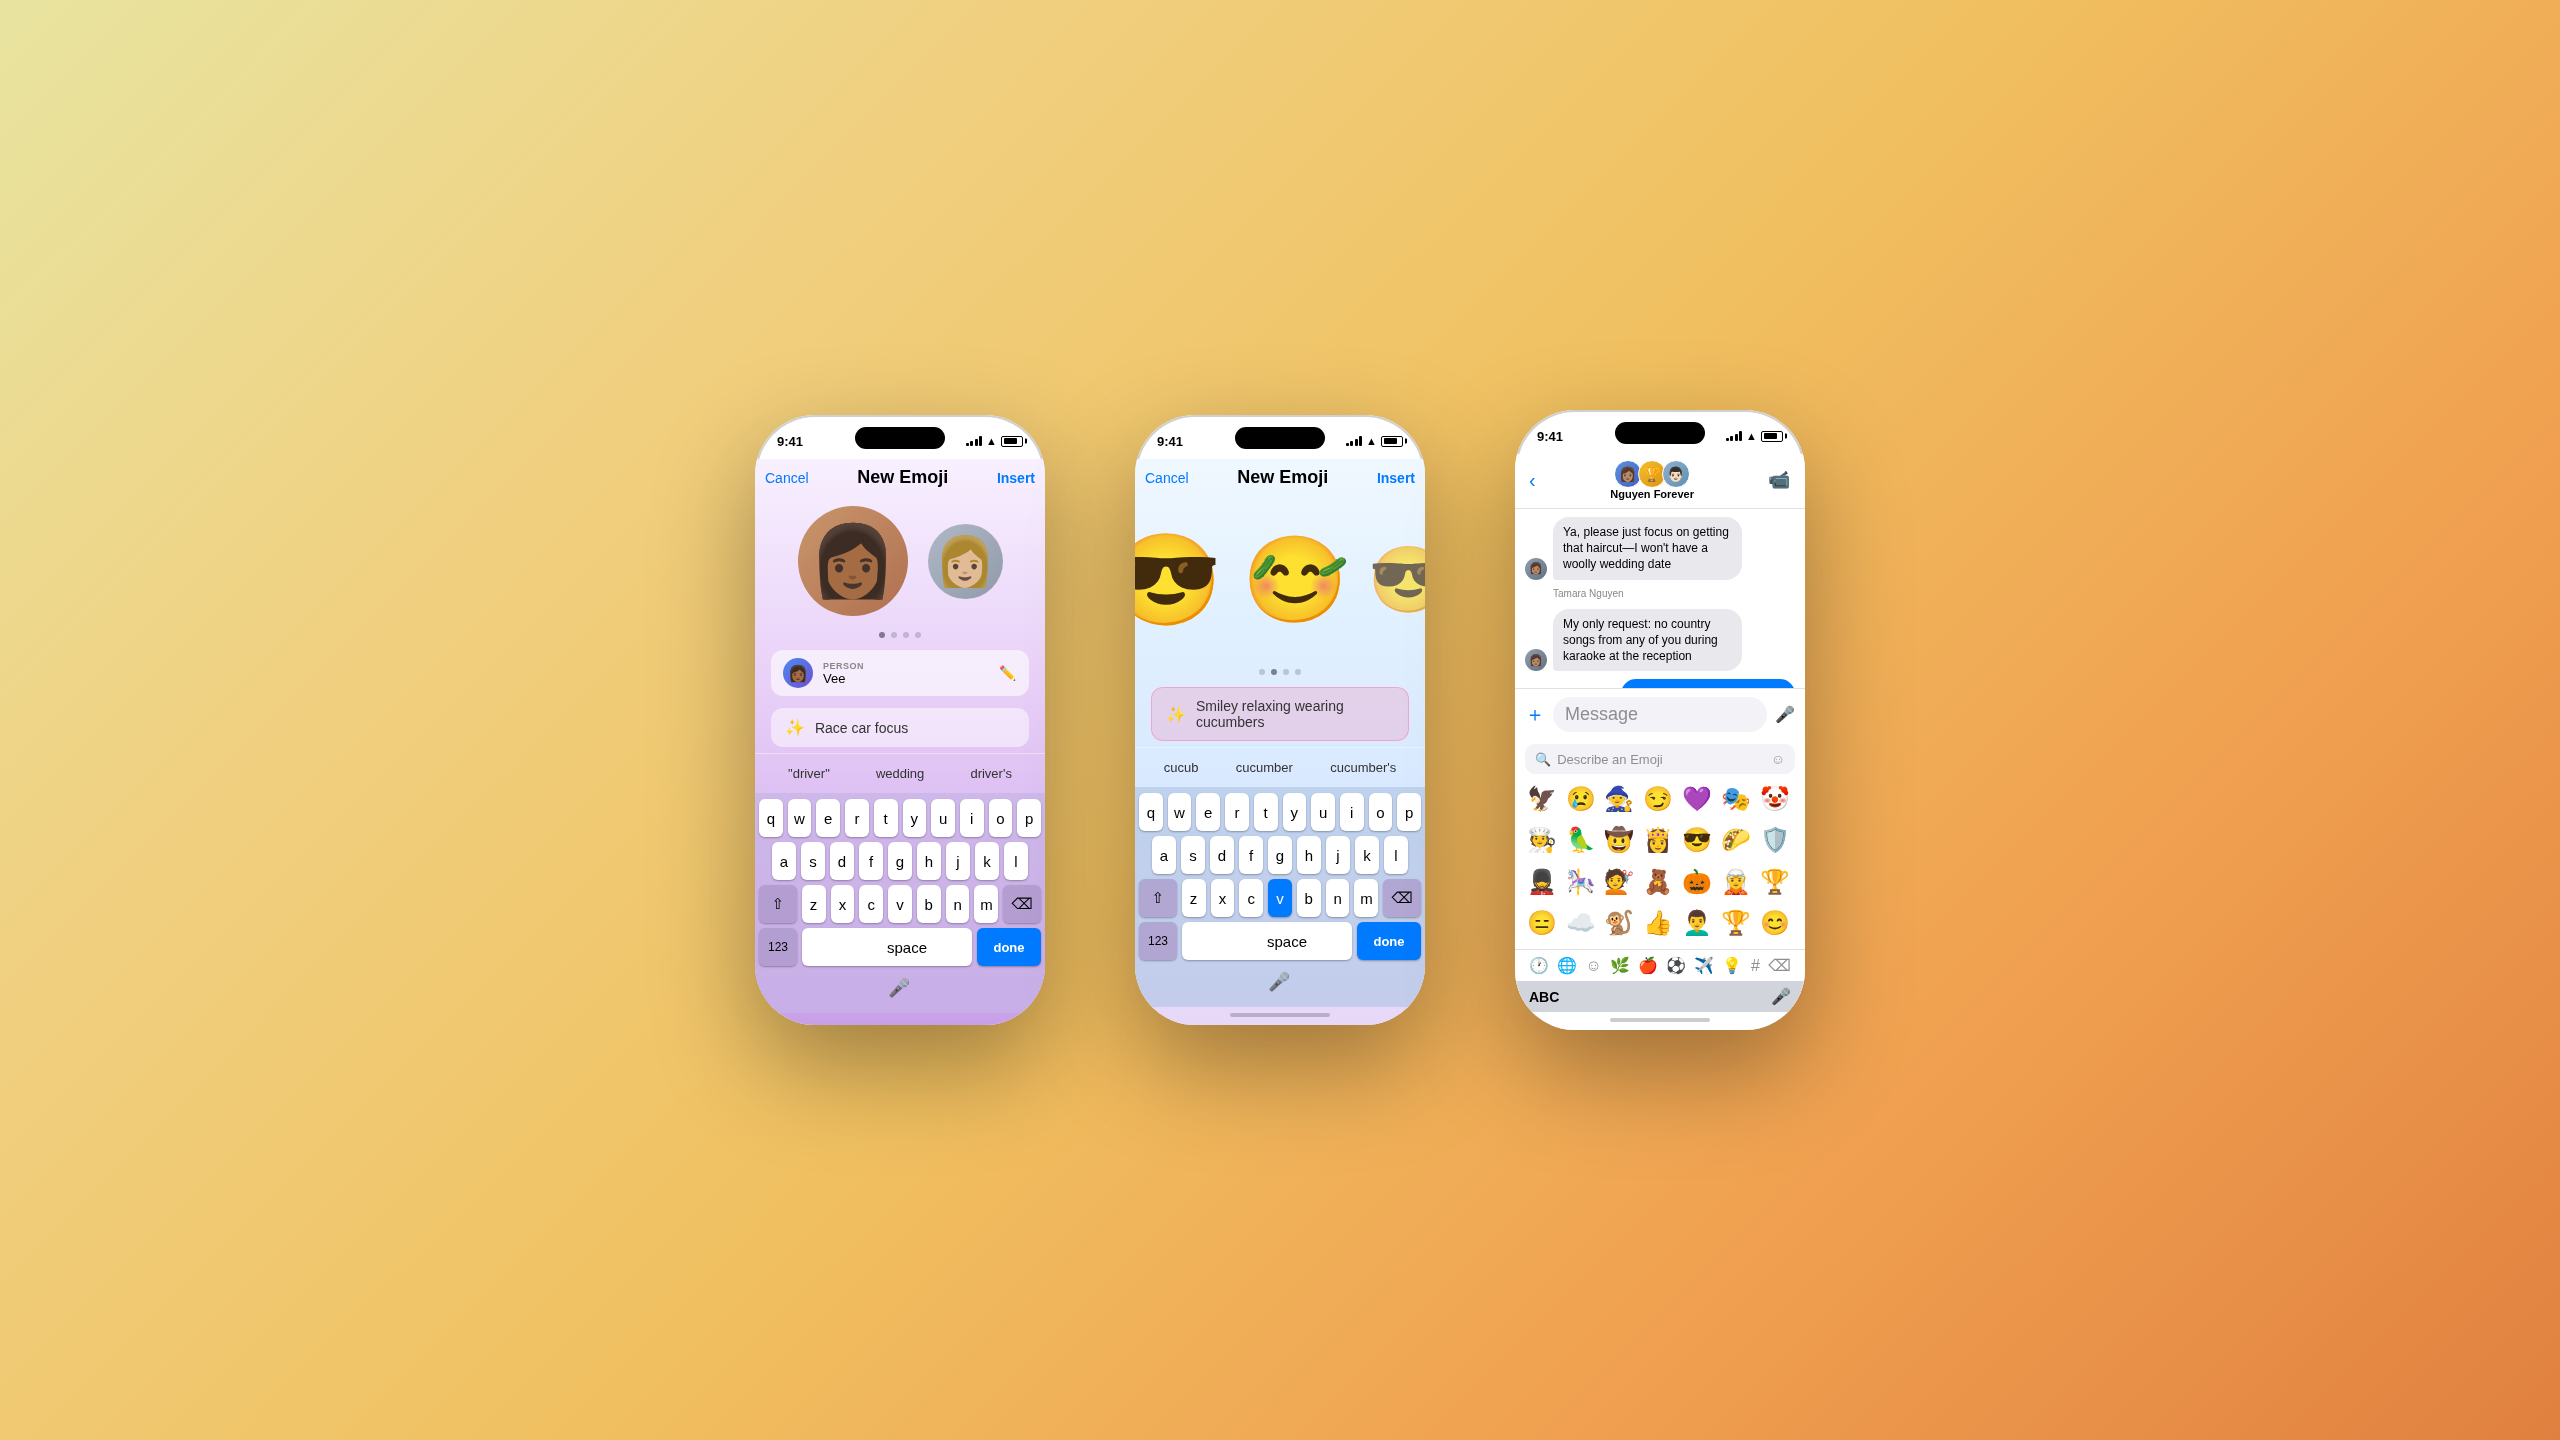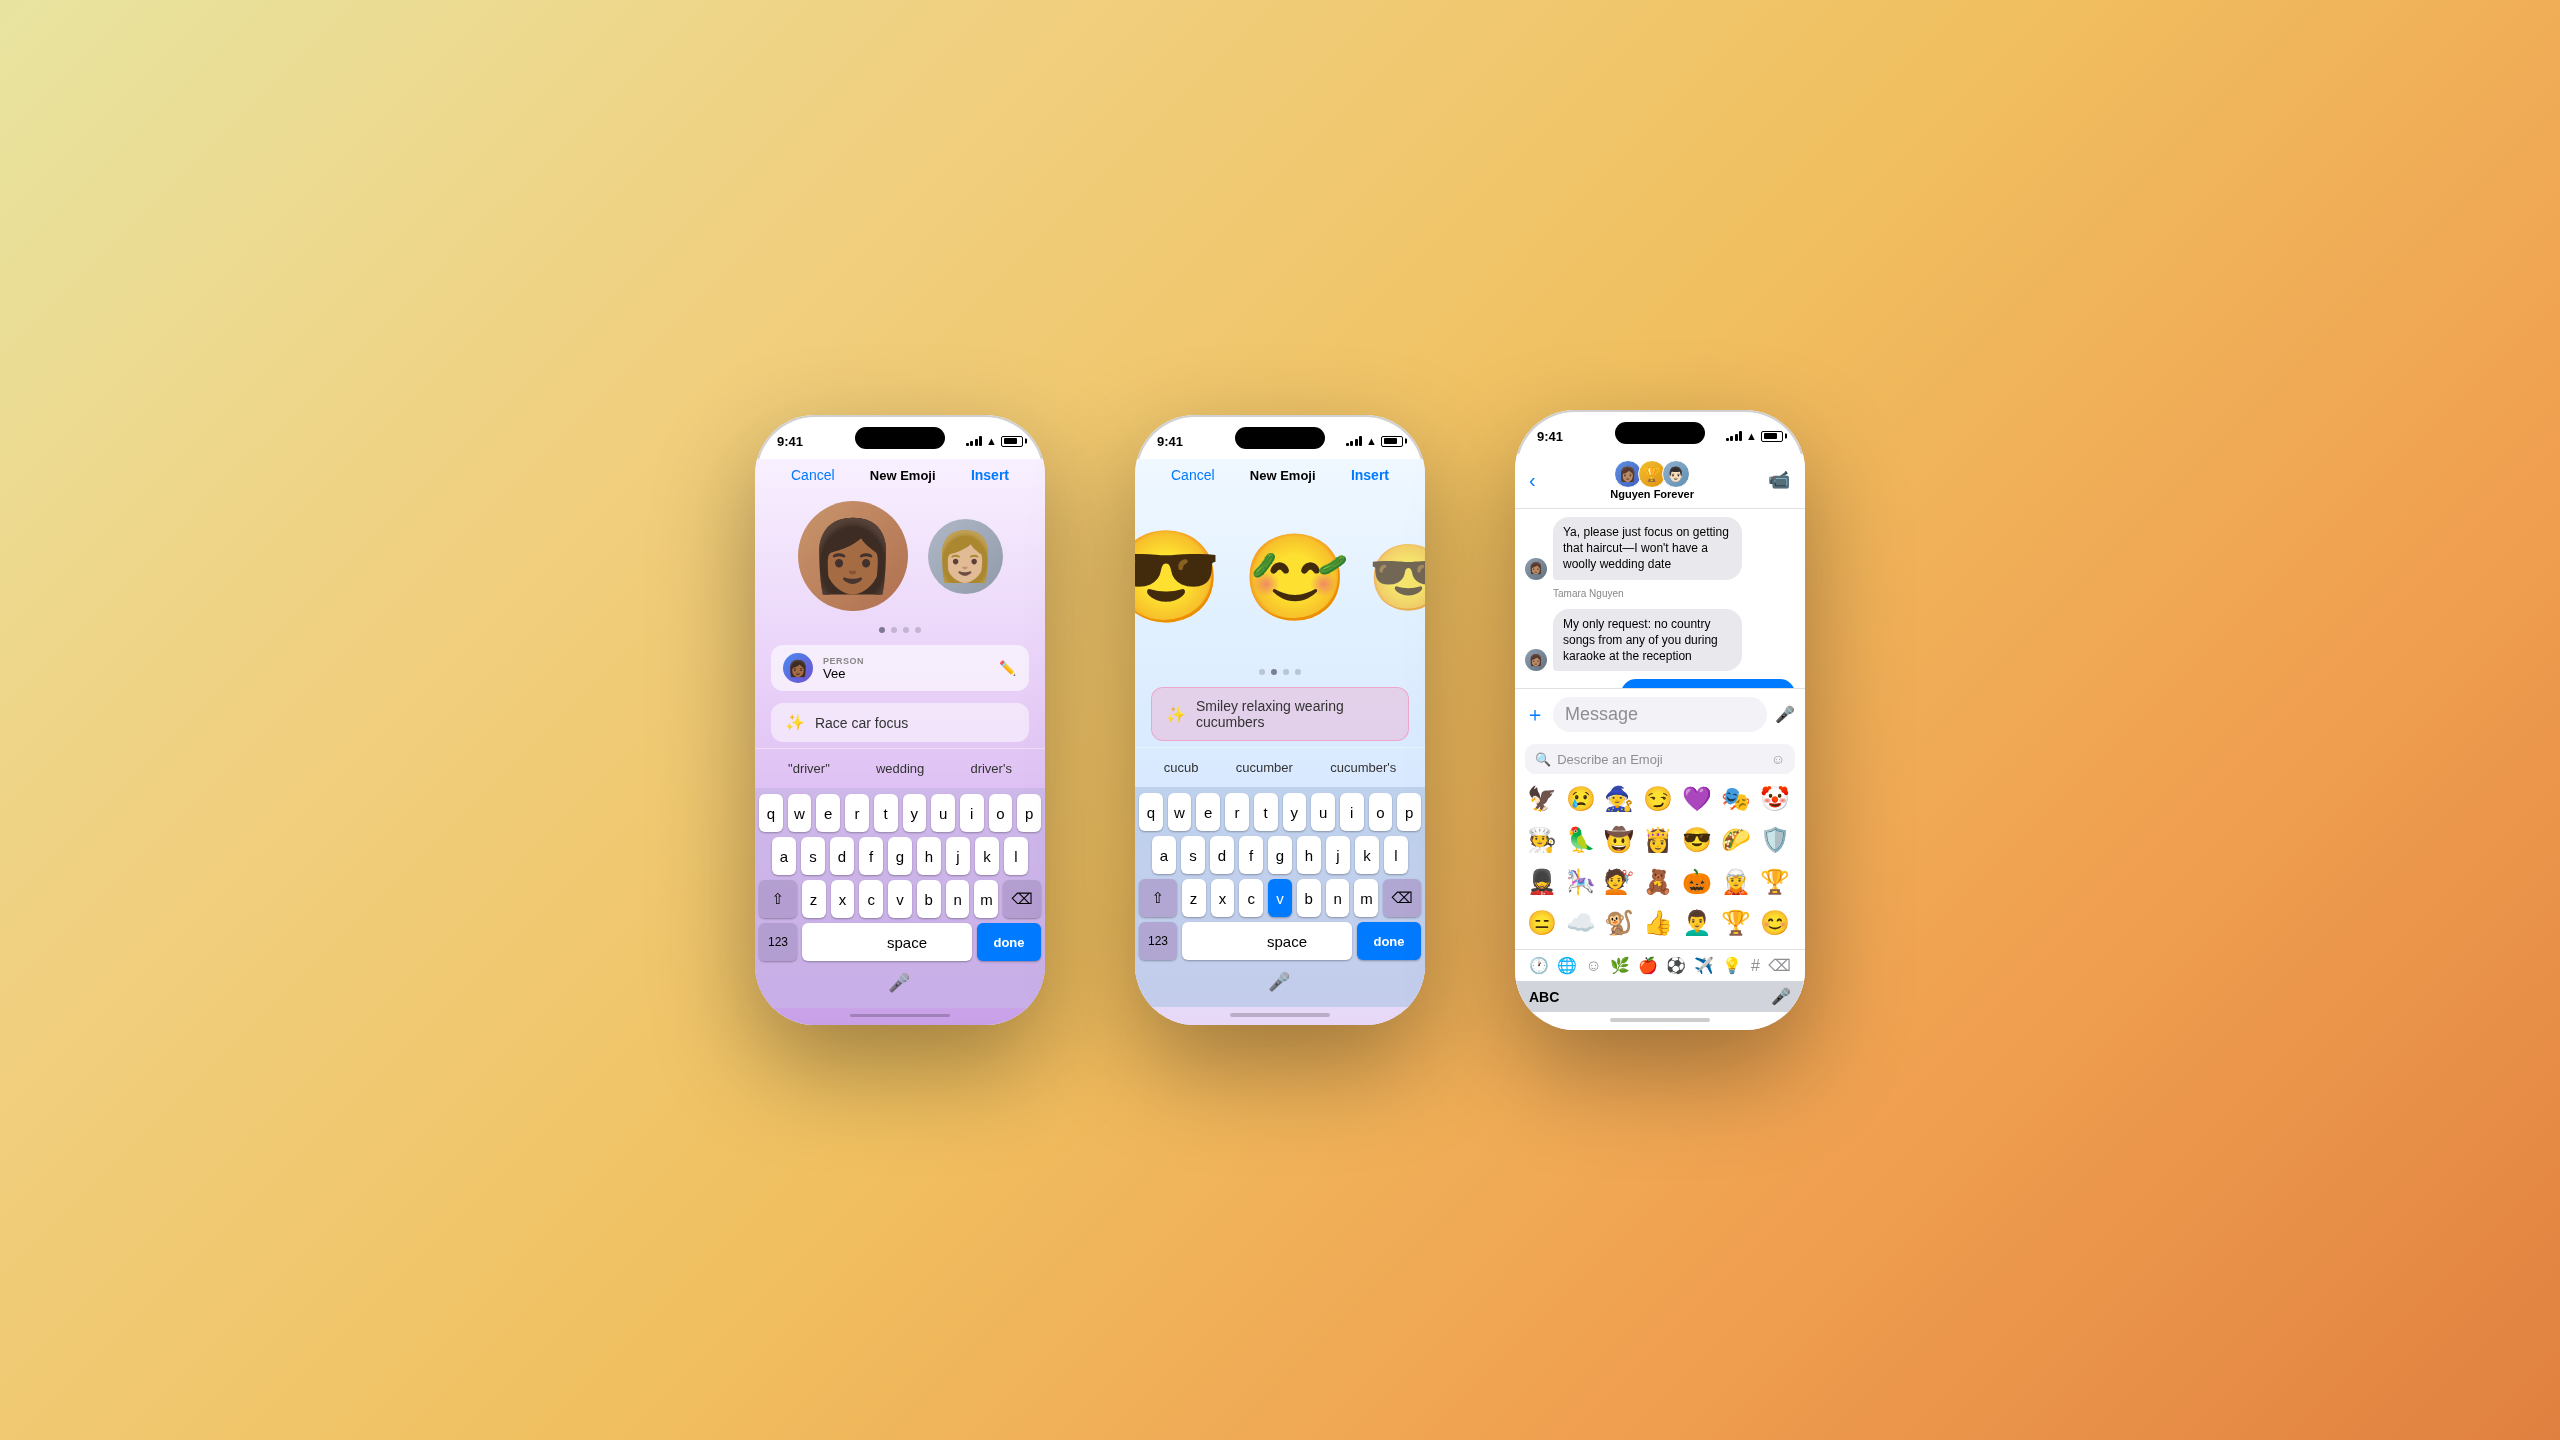--- a/index.html
+++ b/index.html
@@ -131,31 +131,31 @@
       display: flex;
       flex-direction: column;
       height: calc(100% - 44px);
       background: linear-gradient(180deg, #f8f0ff 0%, #e8d0f8 40%, #d8b8f0 70%, #c8a0e8 100%);
     }
 
     .nav-bar {
       display: flex;
       justify-content: space-between;
       align-items: center;
-      padding: 8px 36px;
+      padding: 8px 10px;
     }
 
     .nav-cancel {
       color: #007AFF;
       font-size: 14px;
       font-weight: 400;
     }
 
     .nav-title {
-      font-size: 13px;
+      font-size: 18px;
       font-weight: 600;
       color: #000;
     }
 
     .nav-insert {
       color: #007AFF;
       font-size: 14px;
       font-weight: 600;
     }
 

